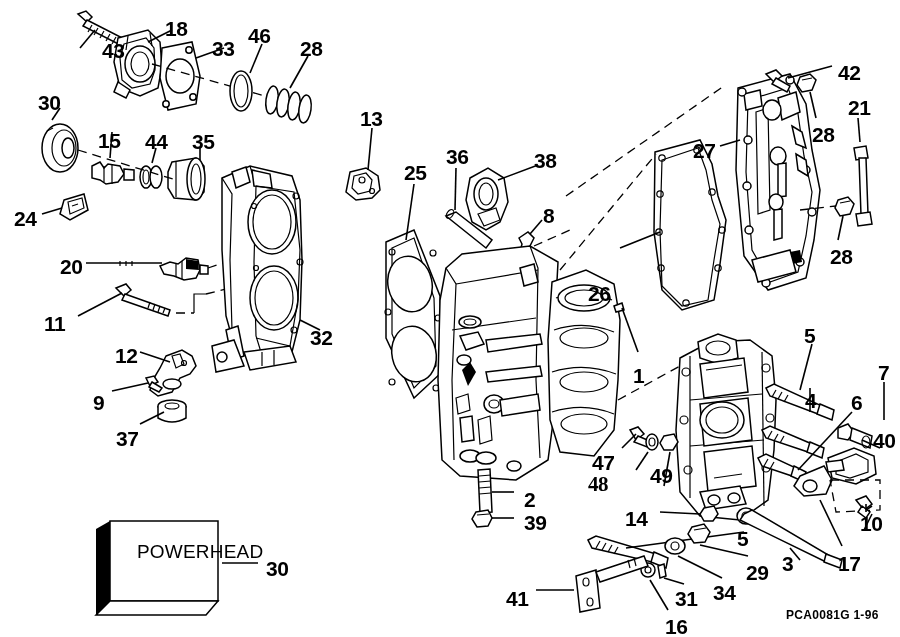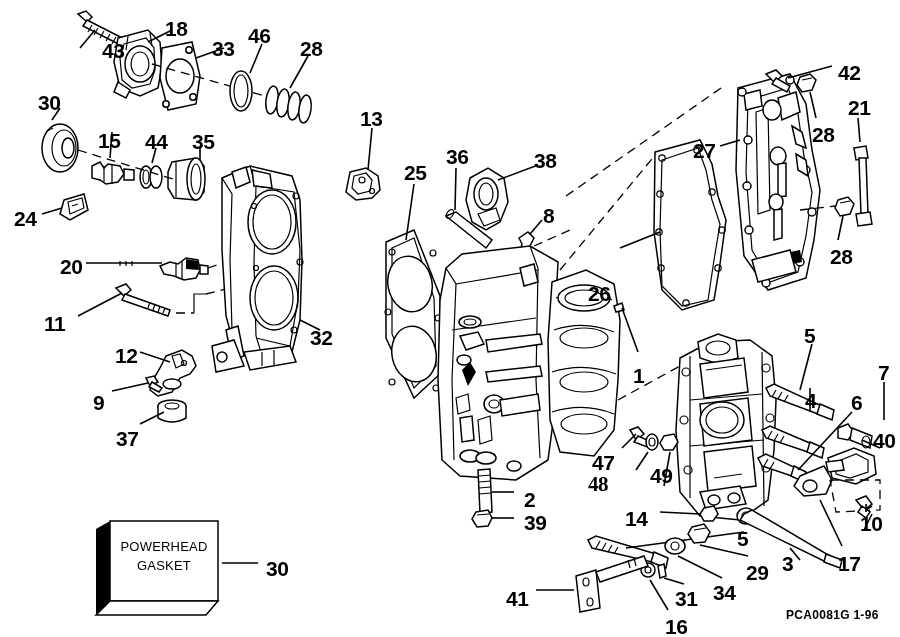--- a/index.html
+++ b/index.html
@@ -29,26 +29,26 @@
     font-weight: bold;
     font-size: 21px;
     color: #000000;
     line-height: 1;
     white-space: nowrap;
     letter-spacing: -0.5px;
   }
   .gasket-box-text {
     position: absolute;
     font-family: "Liberation Sans", sans-serif;
-    font-size: 13px;
+    font-size: 19px;
     color: #000000;
-    text-align: center;
     line-height: 1.45;
     white-space: nowrap;
     letter-spacing: 0.2px;
+    margin-left: 27px;
   }
   .diagram-code {
     position: absolute;
     font-family: "Liberation Sans", sans-serif;
     font-weight: bold;
     font-size: 12px;
     color: #000000;
     letter-spacing: 0.3px;
     white-space: nowrap;
   }
@@ -572,21 +572,20 @@
       <path class="dark" d="M96 529 L110 521 L110 607 L96 615 Z"></path>
       <path class="part" d="M110 521 L218 521 L218 601 L110 601 Z"></path>
       <path class="part" d="M96 615 L110 601 L218 601 L206 615 Z"></path>
       <line class="lead" x1="222" y1="563" x2="258" y2="563"></line>
     </g>
 
   </svg>
 
   <div class="gasket-box-text" style="left:110px; top:538px; width:108px;">
     <div>POWERHEAD</div>
-    <div>GASKET</div>
   </div>
 
   <div class="diagram-code" style="left:786px; top:608px;">PCA0081G    1-96</div>
 
   <div id="callout-layer">
       <div class="callout" style="left: 62px; top: 40px; margin-left: 40px;">43</div>
       <div class="callout" style="left: 165px; top: 18px;">18</div>
       <div class="callout" style="left: 212px; top: 38px;">33</div>
       <div class="callout" style="left: 248px; top: 25px;">46</div>
       <div class="callout" style="left: 300px; top: 38px;">28</div>

